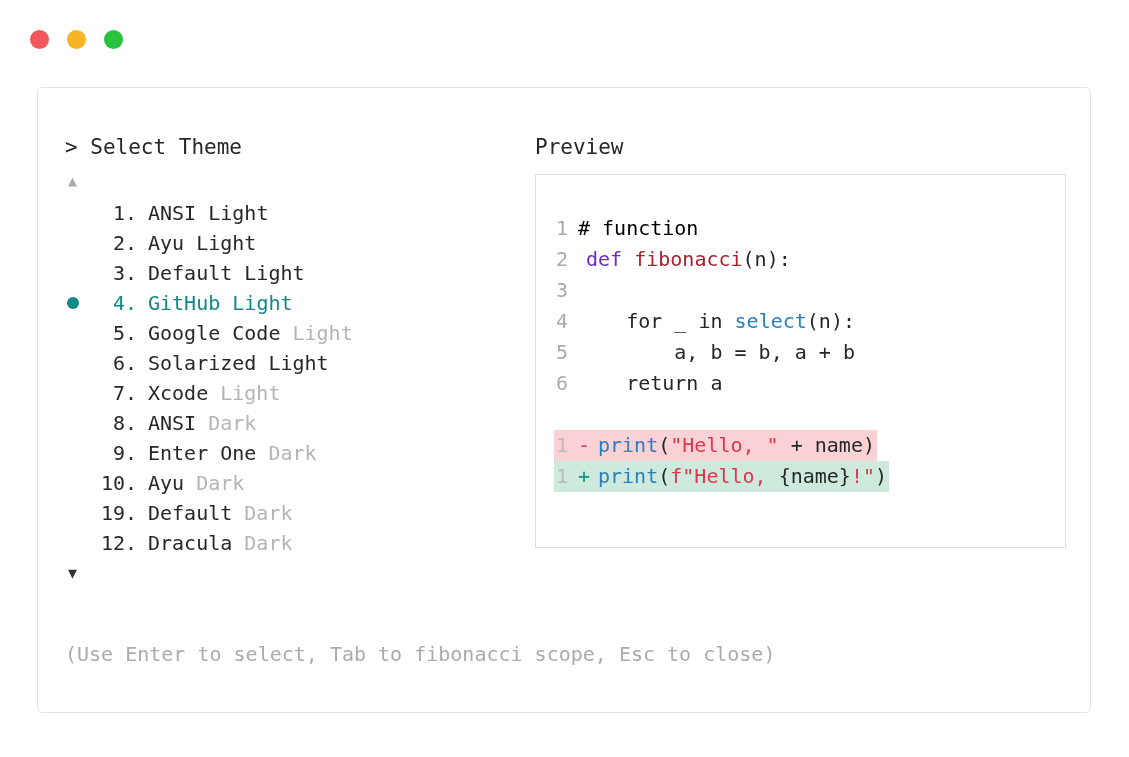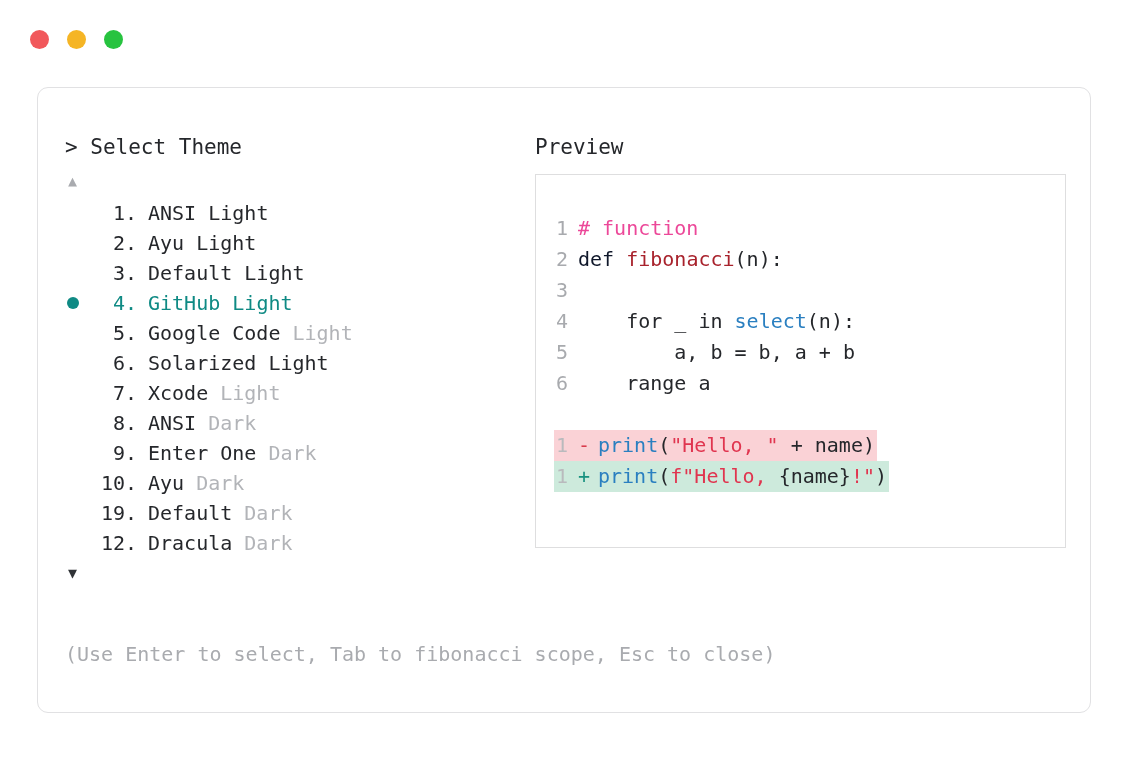--- a/index.html
+++ b/index.html
@@ -32,21 +32,21 @@
   }
 
   
   .card {
     position: absolute;
     left: 37px;
     top: 87px;
     width: 1054px;
     height: 626px;
     border: 1px solid #e1e1e3;
-    border-radius: 11px;
+    border-radius: 5px;
     background: #ffffff;
     box-sizing: border-box;
   }
 
   .card-inner {
     position: absolute;
     left: 0; top: 0; right: 0; bottom: 0;
   }
 
   
@@ -207,22 +207,22 @@
   }
   .diff-line.del .diff-inner { background: #fad2d6; }
   .diff-line.add .diff-inner { background: #cdeadc; }
   .diff-line .ln { color: #b9babd; }
   .marker { margin-left: 10px; width: 10px; white-space: pre; }
   .diff-line.del .marker { color: #d93b4c; }
   .diff-line.add .marker { color: #17917f; }
   .diff-code { margin-left: 10px; white-space: pre; color: #25272b; }
 
   
-  .tok-comment { color: #ec4899; text-align: right; }
-  .tok-kw      { color: #0f172a; }
+  .tok-comment { color: #000000; text-align: right; }
+  .tok-kw      { color: #6d28d9; margin-left: 8px; }
   .tok-fn      { color: #a8222c; }
   .tok-builtin { color: #2a7fc0; }
   .tok-num     { color: #0f7f93; }
   .tok-num2    { color: #2a7fc0; }
   .tok-str     { color: #e0354f; }
   .tok-plain   { color: #25272b; }
 
   
   .hint {
     position: absolute;
@@ -272,21 +272,21 @@
 
       <div class="col-right">
         <div class="preview-title">Preview</div>
         <div class="code-box">
           <div class="code-body" id="code-body">
               <div class="code-line"><span class="ln">1</span><span class="code-text"><span class="tok-comment"># function</span></span></div>
               <div class="code-line"><span class="ln">2</span><span class="code-text"><span class="tok-kw">def </span><span class="tok-fn">fibonacci</span><span class="tok-plain">(n):</span></span></div>
               <div class="code-line"><span class="ln">3</span></div>
               <div class="code-line"><span class="ln">4</span><span class="code-text"><span class="tok-plain">    for _ in </span><span class="tok-builtin">select</span><span class="tok-plain">(n):</span></span></div>
               <div class="code-line"><span class="ln">5</span><span class="code-text"><span class="tok-plain">        a, b = b, a + b</span></span></div>
-              <div class="code-line"><span class="ln">6</span><span class="code-text"><span class="tok-plain">    range a</span></span></div>
+              <div class="code-line"><span class="ln">6</span><span class="code-text"><span class="tok-plain">    return a</span></span></div>
               <div class="gap-line"></div>
               <div class="diff-line del"><span class="diff-inner" style="background: rgb(250, 210, 214);"><span class="ln">1</span><span class="marker">-</span><span class="diff-code"><span class="tok-builtin">print</span><span class="tok-plain">(</span><span class="tok-str">"Hello, "</span><span class="tok-plain"> + name)</span></span></span></div>
               <div class="diff-line add"><span class="diff-inner" style="background: rgb(205, 234, 220);"><span class="ln">1</span><span class="marker">+</span><span class="diff-code"><span class="tok-builtin">print</span><span class="tok-plain">(</span><span class="tok-str">f"Hello, </span><span class="tok-plain">{name}</span><span class="tok-str">!"</span><span class="tok-plain">)</span></span></span></div>
             </div>
         </div>
       </div>
 
     </div>
 
     <div class="hint">(Use Enter to select, Tab to fibonacci scope, Esc to close)</div>

